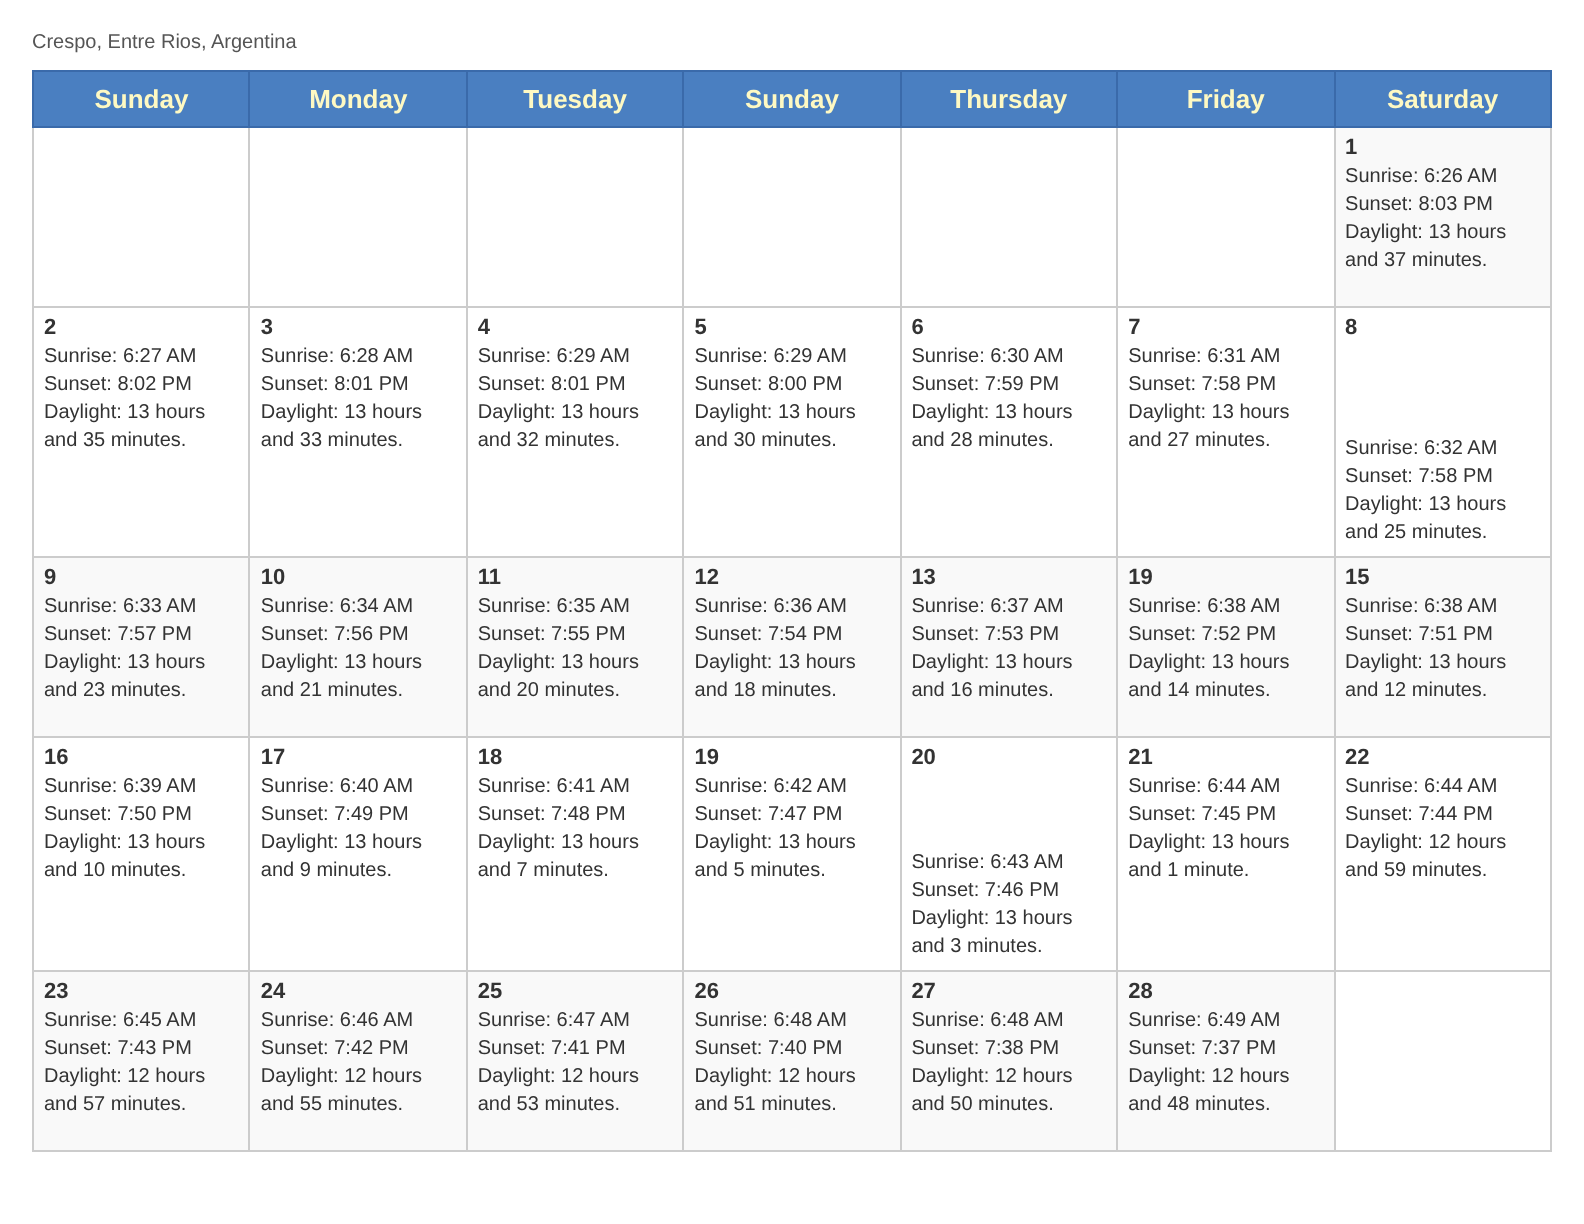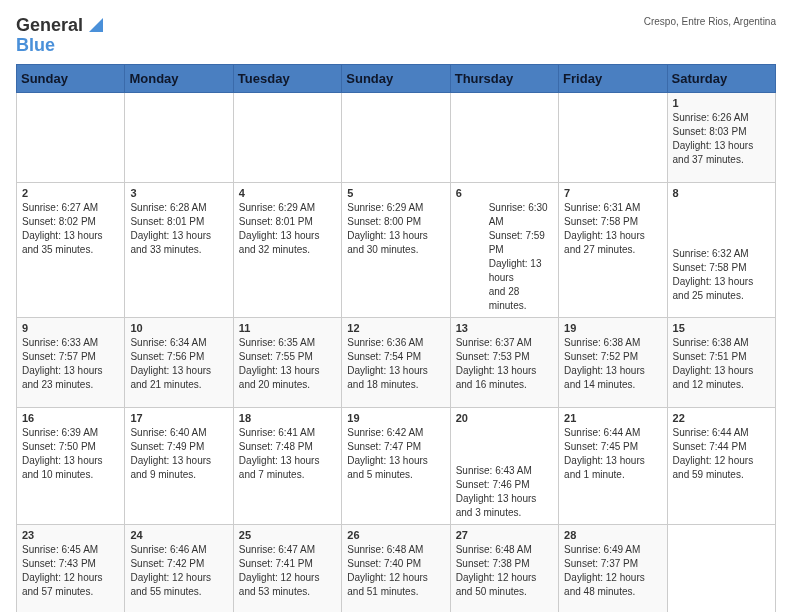--- a/index.html
+++ b/index.html
@@ -42,25 +42,25 @@
       font-size: 10px;
       color: #555;
     }
     table {
       width: 100%;
       border-collapse: collapse;
       table-layout: fixed;
     }
     thead tr th {
       background-color: #4a7fc1;
-      color: #0f172a;
+      color: #fef9c3;
       font-size: 13px;
       font-weight: bold;
       padding: 6px 4px;
-      text-align: left;
+      text-align: center;
       border: 1px solid #3a6aaa;
     }
     tbody tr td {
       border: 1px solid #ccc;
       vertical-align: top;
       padding: 4px 5px;
       font-size: 10px;
       color: #333;
       height: 90px;
       background: #fff;
@@ -80,33 +80,20 @@
       color: #333;
     }
     .empty-cell {
       background: #fff !important;
     }
   </style>
 </head>
 <body>
 
 <div class="header">
-  <div class="logo">
-    <div>
-      <div style="display:flex;align-items:center;">
-        <span class="logo-text">General</span>
-        <svg width="22" height="22" viewBox="0 0 22 22" style="margin-left:2px;margin-top:-2px;">
-          <polygon points="4,18 18,4 18,18" fill="#4a90d9"></polygon>
-        </svg>
-      </div>
-      <div>
-        <span class="logo-text"><span>Blue</span></span>
-      </div>
-    </div>
-  </div>
   <div class="title-block">
     <div class="calendar-subtitle">Crespo, Entre Rios, Argentina</div>
   </div>
 </div>
 
 <table>
   <thead>
     <tr>
     <th>Sunday</th>
         <th>Monday</th>
@@ -157,21 +144,21 @@
         </td>
         <td>
           <span class="day-number">5</span>
           <div class="day-info" style="white-space: pre-line;">Sunrise: 6:29 AM
 Sunset: 8:00 PM
 Daylight: 13 hours
 and 30 minutes.</div>
         </td>
         <td>
           <span class="day-number">6</span>
-          <div class="day-info" style="white-space: pre-line; margin-left: 33px;">Sunrise: 6:30 AM
+          <div class="day-info" style="white-space: pre-line;">Sunrise: 6:30 AM
 Sunset: 7:59 PM
 Daylight: 13 hours
 and 28 minutes.</div>
         </td>
         <td>
           <span class="day-number">7</span>
           <div class="day-info" style="white-space: pre-line;">Sunrise: 6:31 AM
 Sunset: 7:58 PM
 Daylight: 13 hours
 and 27 minutes.</div>

